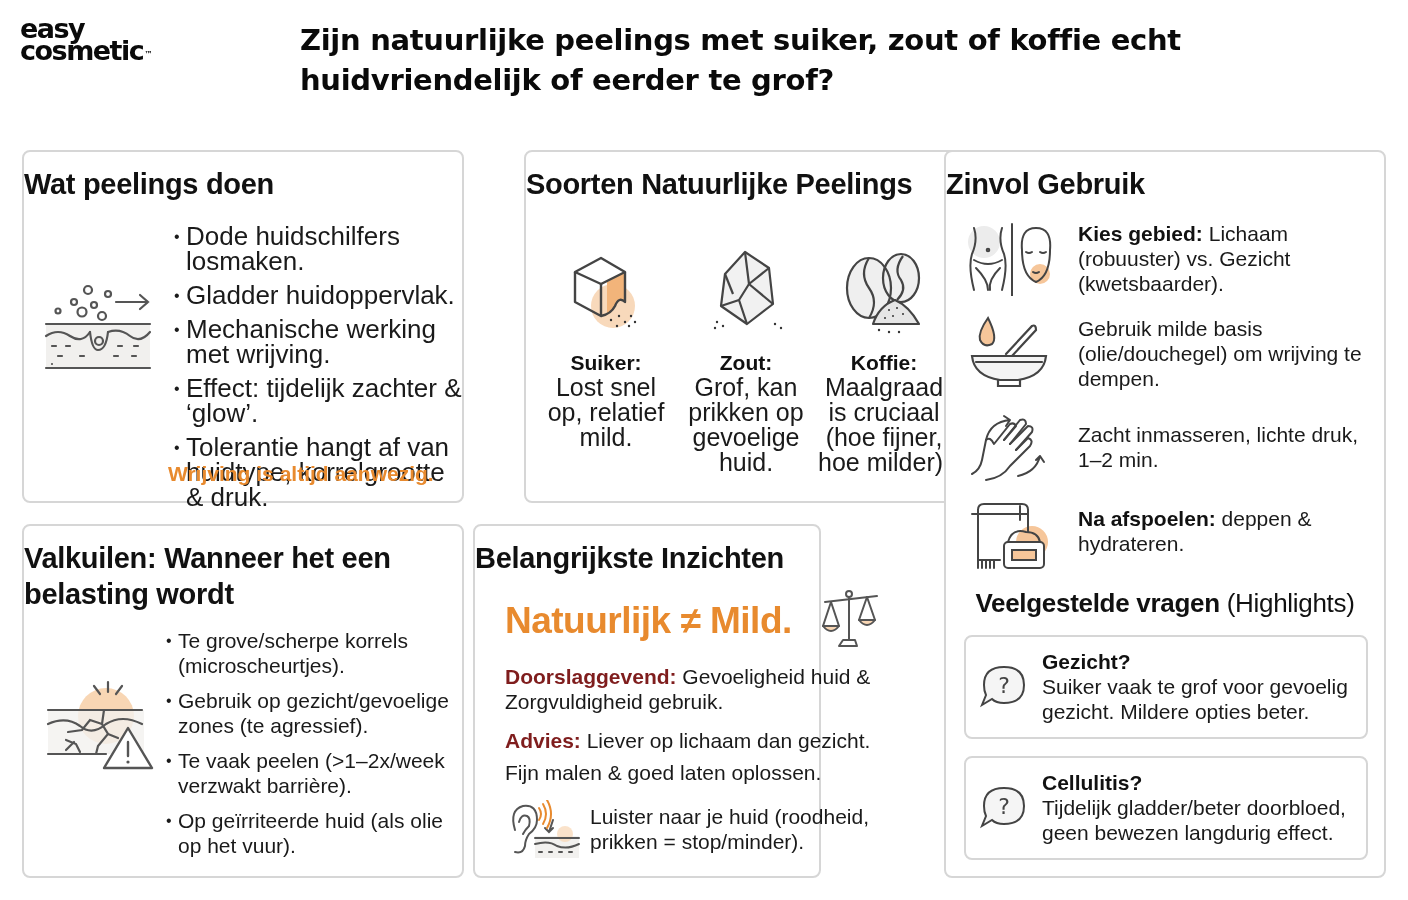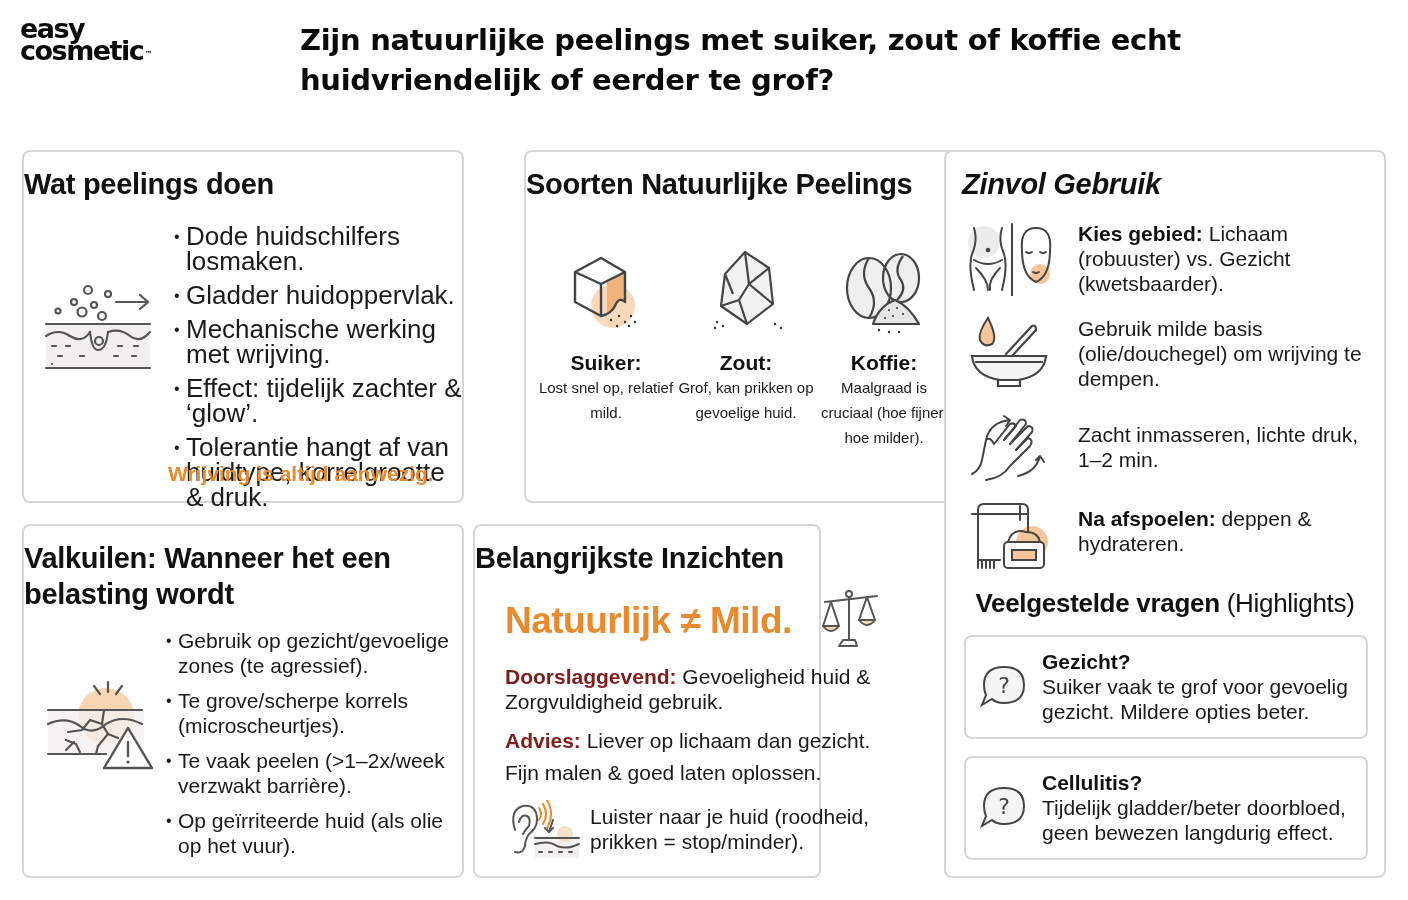--- a/index.html
+++ b/index.html
@@ -24,26 +24,26 @@
     #c1 li { position: relative; padding-left: 12px; margin-bottom: 9px; }
     #c1 li::before { content: "•"; position: absolute; left: 0; top: 0; font-size: 16px; }
     #c1 .note { position: absolute; left: 144px; top: 310px; font-weight: bold; font-size: 21px; color: #E88A2E; }
 
     
     #c2 { left: 484px; top: 150px; width: 440px; height: 353px; margin-left: 40px; }
     #c2 .card-title { position: absolute; left: 0; right: 0; top: 16px; }
     .type { position: absolute; top: 92px; width: 140px; text-align: center; }
     .type svg { display: block; margin: 0 auto; }
     .type .tname { font-weight: bold; font-size: 21px; margin-top: 16px; line-height: 25px; }
-    .type .tdesc { font-size: 15px; line-height: 25px; color: #1a1a1a; }
+    .type .tdesc { font-size: 25px; line-height: 25px; color: #1a1a1a; }
     #t1 { left: 10px; } #t2 { left: 150px; } #t3 { left: 288px; }
 
     
     #c3 { left: 944px; top: 150px; width: 442px; height: 728px; }
-    #c3 .card-title { position: absolute; left: 16px; right: 0; top: 16px; font-style: italic; }
+    #c3 .card-title { position: absolute; left: 0; right: 0; top: 16px; }
     .use { position: absolute; left: 20px; width: 410px; }
     .use svg { position: absolute; left: 0; top: 0; }
     .use .utext { position: absolute; left: 112px; top: 0; width: 300px; font-size: 21px; line-height: 25px; color: #1a1a1a; }
     .use .utext b { font-weight: bold; color: #111; }
     #u1 { top: 68px; } #u1 .utext { top: 1px; }
     #u2 { top: 162px; } #u2 .utext { top: 2px; }
     #u3 { top: 258px; } #u3 .utext { top: 12px; }
     #u4 { top: 346px; } #u4 .utext { top: 8px; }
     .faq-heading { position: absolute; left: 0; right: 0; top: 436px; text-align: center; font-size: 26px; letter-spacing: -0.3px; }
     .faq-heading b { font-weight: bold; }
@@ -286,22 +286,22 @@
       <path d="M58 30 L56 44 L62 54 L52 66 L50 74"></path>
       <path d="M56 44 L44 40 L36 50 L22 52"></path>
       <path d="M62 54 L72 58 M20 60 L30 64 L34 72 M28 62 L20 70"></path>
       <path d="M2 74 H60"></path>
     </g>
     <path d="M82 48 L106 88 H58 Z" fill="#fff" stroke="#555" stroke-width="2.4" stroke-linejoin="round"></path>
     <path d="M82 62 V76" stroke="#555" stroke-width="2.4" stroke-linecap="round"></path>
     <circle cx="82" cy="82" r="1.6" fill="#555"></circle>
   </svg>
   <ul>
+    <li>Te grove/scherpe korrels (microscheurtjes).</li>
     <li>Gebruik op gezicht/gevoelige zones (te agressief).</li>
-    <li>Te grove/scherpe korrels (microscheurtjes).</li>
     <li>Te vaak peelen (&gt;1–2x/week verzwakt barrière).</li>
     <li>Op geïrriteerde huid (als olie op het vuur).</li>
   </ul>
 </section>
 
 <section class="card" id="c5">
   <h2 class="card-title">Belangrijkste Inzichten</h2>
   <div class="big">Natuurlijk ≠ Mild.</div>
   <svg class="scale" width="64" height="64" viewBox="0 0 64 64">
     <path d="M4 40 Q12 50 20 40 Z" fill="#f8d6b4"></path>

